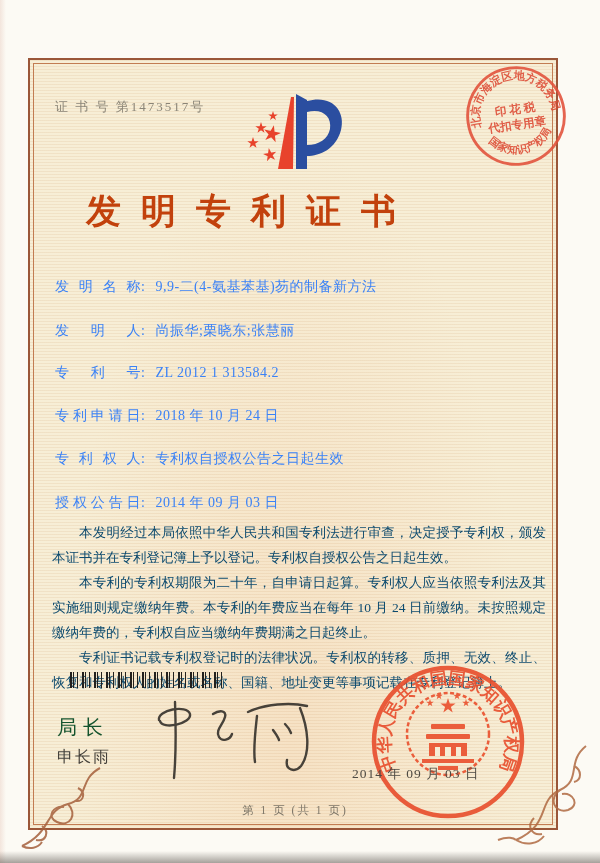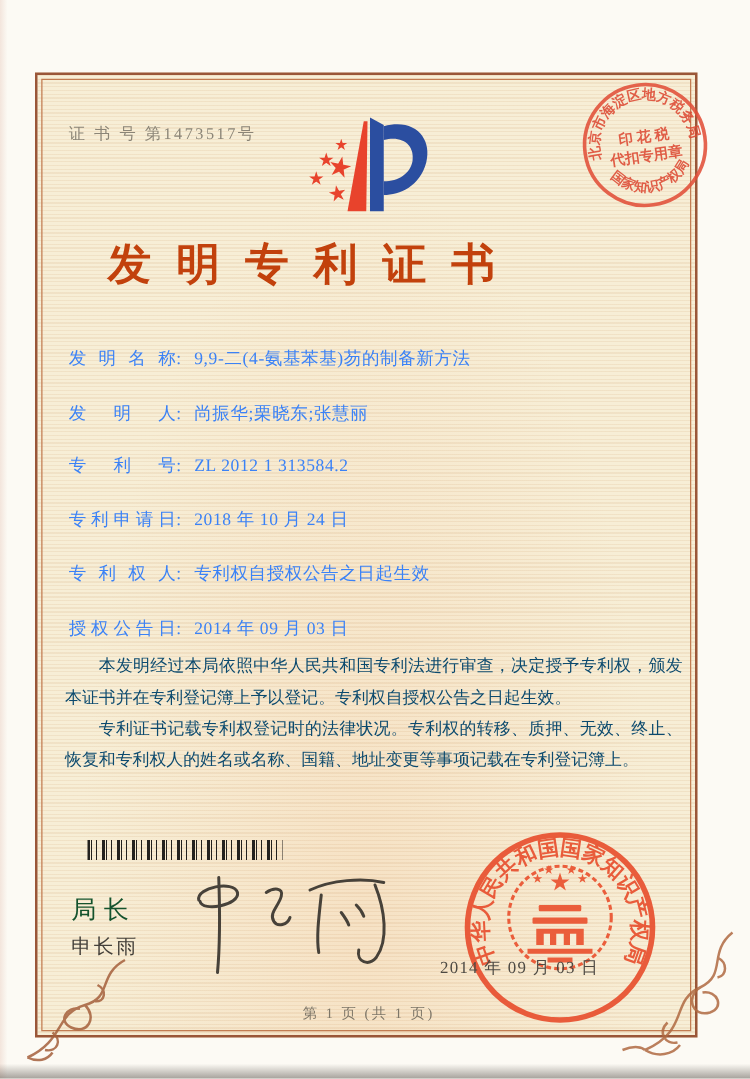--- a/index.html
+++ b/index.html
@@ -134,20 +134,21 @@
   </div>
   <div class="frow" style="top:450px">
     <span class="flabel">专利权人</span><span class="fcolon">:</span><span class="fvalue">专利权自授权公告之日起生效</span>
   </div>
   <div class="frow" style="top:494px">
     <span class="flabel">授权公告日</span><span class="fcolon">:</span><span class="fvalue">2014 年 09 月 03 日</span>
   </div>
 
   <div class="body-text">
     <p>本发明经过本局依照中华人民共和国专利法进行审查，决定授予专利权，颁发本证书并在专利登记簿上予以登记。专利权自授权公告之日起生效。</p>
+    <p>本专利的专利权期限为二十年，自申请日起算。专利权人应当依照专利法及其实施细则规定缴纳年费。本专利的年费应当在每年 10 月 24 日前缴纳。未按照规定缴纳年费的，专利权自应当缴纳年费期满之日起终止。</p>
     <p>专利证书记载专利权登记时的法律状况。专利权的转移、质押、无效、终止、恢复和专利权人的姓名或名称、国籍、地址变更等事项记载在专利登记簿上。</p>
   </div>
 
   <div class="barcode"></div>
 
   <div class="signer-title">局长</div>
   <div class="signer-name">申长雨</div>
 
   <svg class="signature" width="180" height="100" viewBox="0 0 180 100">
     <g fill="none" stroke="#35312b" stroke-width="2.4" stroke-linecap="round" opacity="0.9">

